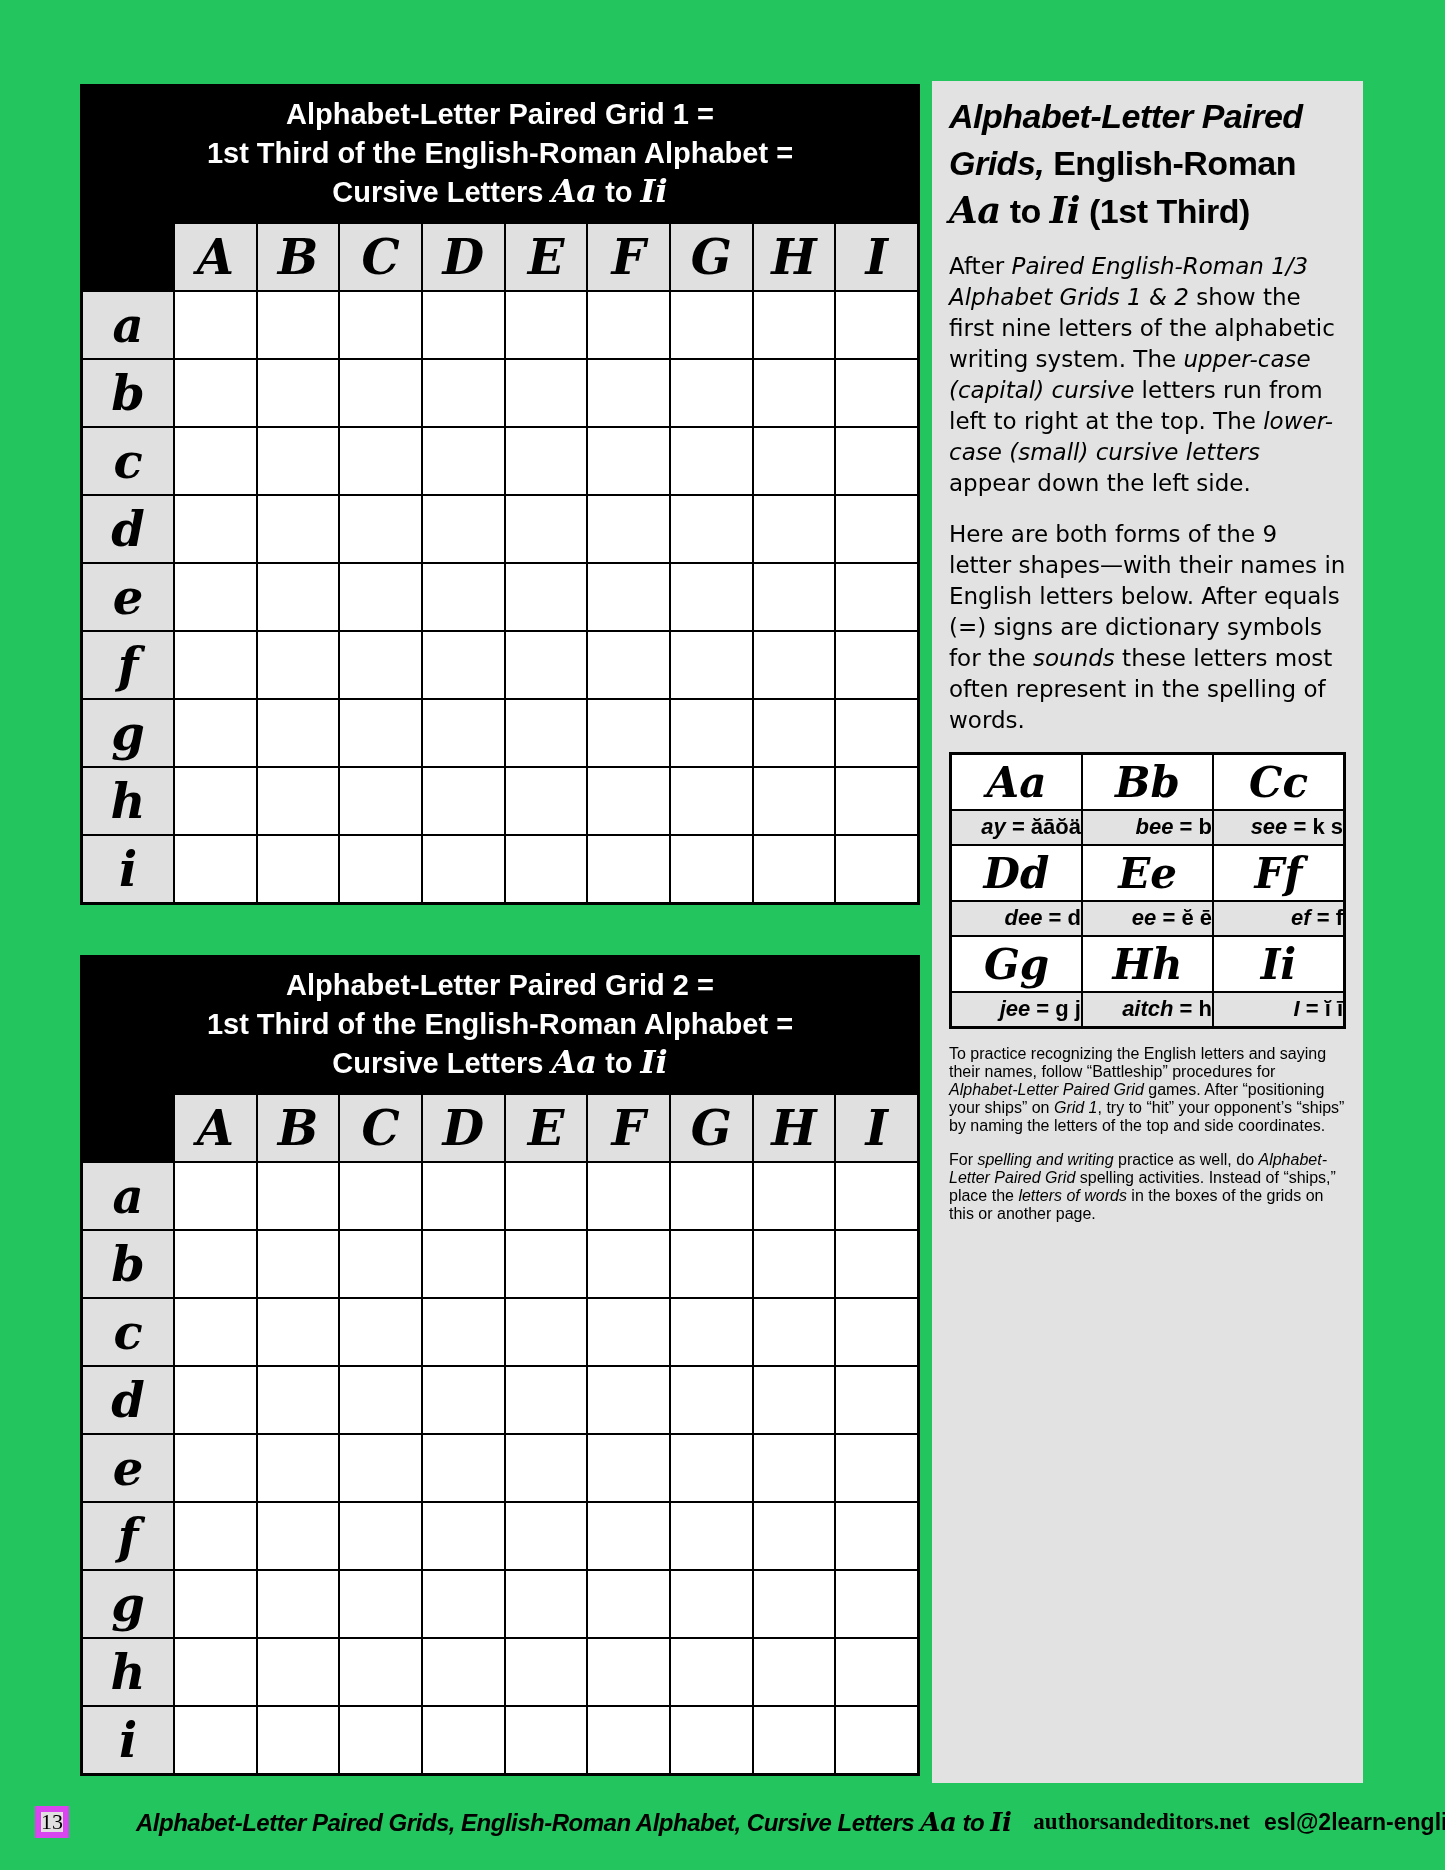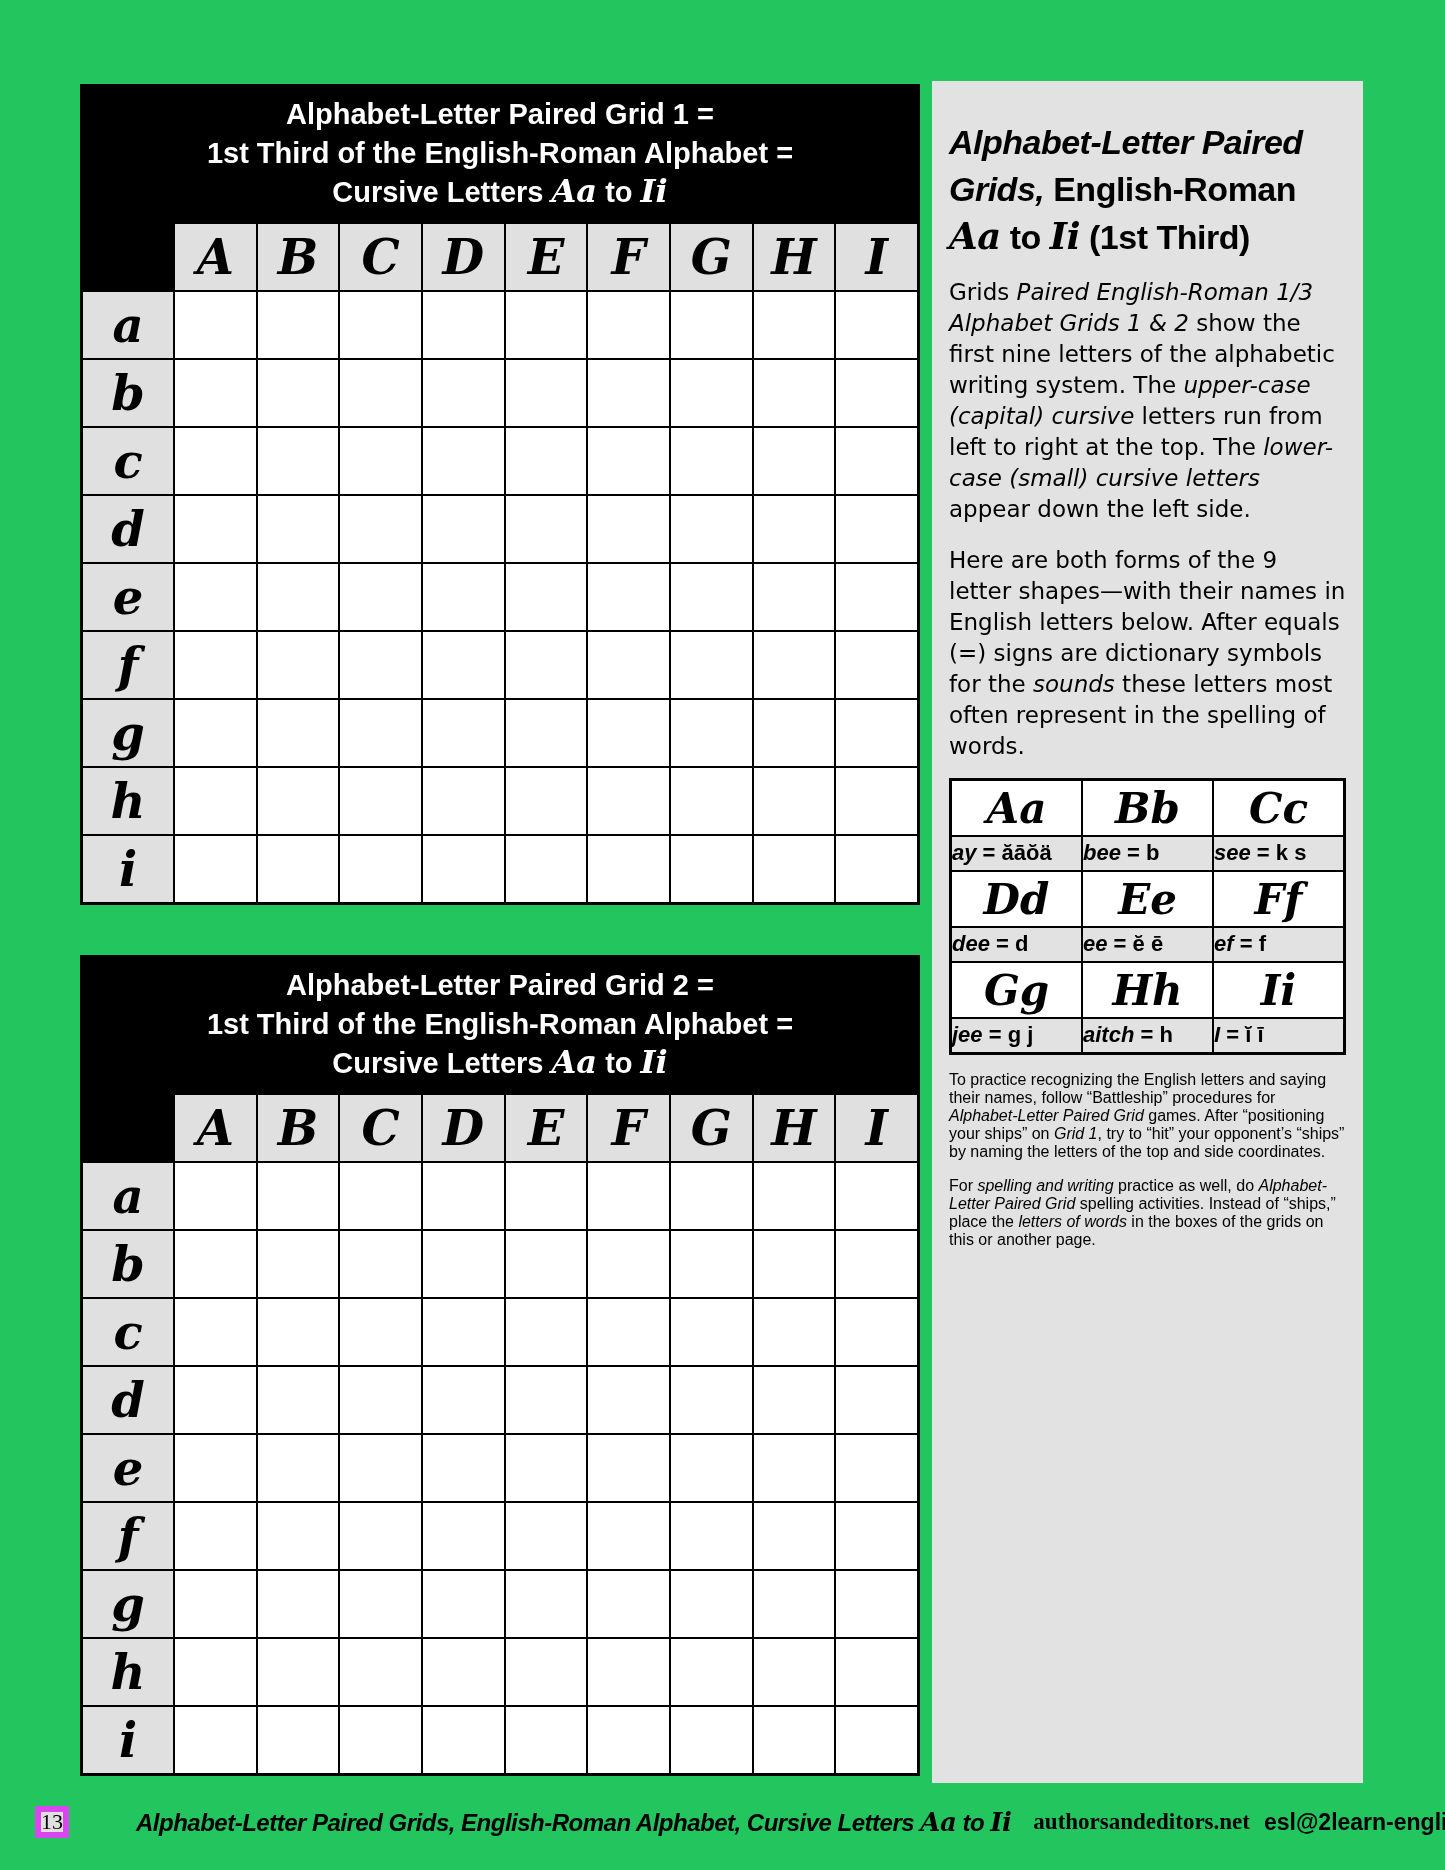--- a/index.html
+++ b/index.html
@@ -20,33 +20,33 @@
           background:#000;border:3px solid #000;border-top:none;}
   .corner{background:#000;}
   .colhead,.rowlab{background:#e0e0e0;display:flex;align-items:center;
           justify-content:center;font-size:48px;}
   .gcell{background:#fff;}
 
   
   #sidebar{position:absolute;left:932px;top:81px;width:431px;height:1702px;
            background:#e2e2e2;box-sizing:border-box;padding:12px 17px 10px 17px;
            overflow:hidden;}
-  .sb-title{font-weight:bold;font-size:34px;line-height:47px;letter-spacing:-0.5px;margin-top:26px;}
+  .sb-title{font-weight:bold;font-size:34px;line-height:47px;letter-spacing:-0.5px;}
   .sb-script{font-size:37px;}
   .it{font-style:italic;}
   #sidebar-paragraphs p{margin:20px 0 0 0;font-family:"DejaVu Sans",sans-serif;
            font-size:23px;line-height:31px;}
   #sidebar-paragraphs p:first-child{margin-top:16px;}
 
   
   #letter-table{display:grid;grid-template-columns:repeat(3,1fr);gap:2px;
            background:#000;border:3px solid #000;margin:16px 0 0 0;}
   .lt-pair{background:#fff;display:flex;align-items:center;justify-content:center;
            height:54px;font-size:42px;}
-  .lt-name{background:#e2e2e2;text-align:left;font-weight:bold;font-size:22px;
+  .lt-name{background:#e2e2e2;text-align:right;font-weight:bold;font-size:22px;
            padding:3px 0 4px 0;}
 
   
   #footer{position:absolute;left:0;top:1800px;width:1445px;height:44px;
           display:flex;align-items:center;}
   #page-number-box{margin-left:35px;width:58px;height:32px;background:#e0e0e0;
           border:6px solid #d946ef;box-sizing:border-box;display:flex;
           align-items:center;justify-content:center;
           font-family:"Liberation Serif",serif;font-size:22px;}
   #footer-main{margin-left:67px;font-weight:bold;font-style:italic;font-size:24px;
@@ -277,21 +277,21 @@
         <div class="gcell"></div>
         <div class="gcell"></div>
         <div class="gcell"></div>
         <div class="gcell"></div>
       </div>
   </div>
 
   <div id="sidebar">
     <div class="sb-title"><span class="it">Alphabet-Letter Paired Grids,</span><span> English-Roman </span><span class="script sb-script">Aa</span> <span>to</span> <span class="script sb-script">Ii</span> <span>(1st Third)</span></div>
     <div id="sidebar-paragraphs">
-        <p><span>Grids </span><span class="it">Paired English-Roman 1/3 Alphabet Grids 1 &amp; 2</span><span> show the first nine letters of the alphabetic writing system. The </span><span class="it">upper-case (capital) cursive</span><span> letters run from left to right at the top. The </span><span class="it">lower-case (small) cursive letters</span><span> appear down the left side.</span></p>
+        <p><span>After </span><span class="it">Paired English-Roman 1/3 Alphabet Grids 1 &amp; 2</span><span> show the first nine letters of the alphabetic writing system. The </span><span class="it">upper-case (capital) cursive</span><span> letters run from left to right at the top. The </span><span class="it">lower-case (small) cursive letters</span><span> appear down the left side.</span></p>
         <p><span>Here are both forms of the 9 letter shapes—with their names in English letters below. After equals (=) signs are dictionary symbols for the </span><span class="it">sounds</span><span> these letters most often represent in the spelling of words.</span></p>
       </div>
     <div id="letter-table">
         <div class="lt-pair script">Aa</div>
         <div class="lt-pair script">Bb</div>
         <div class="lt-pair script">Cc</div>
         <div class="lt-name"><span class="it">ay</span> = ăāŏä</div>
         <div class="lt-name"><span class="it">bee</span> = b</div>
         <div class="lt-name"><span class="it">see</span> = k s</div>
         <div class="lt-pair script">Dd</div>

